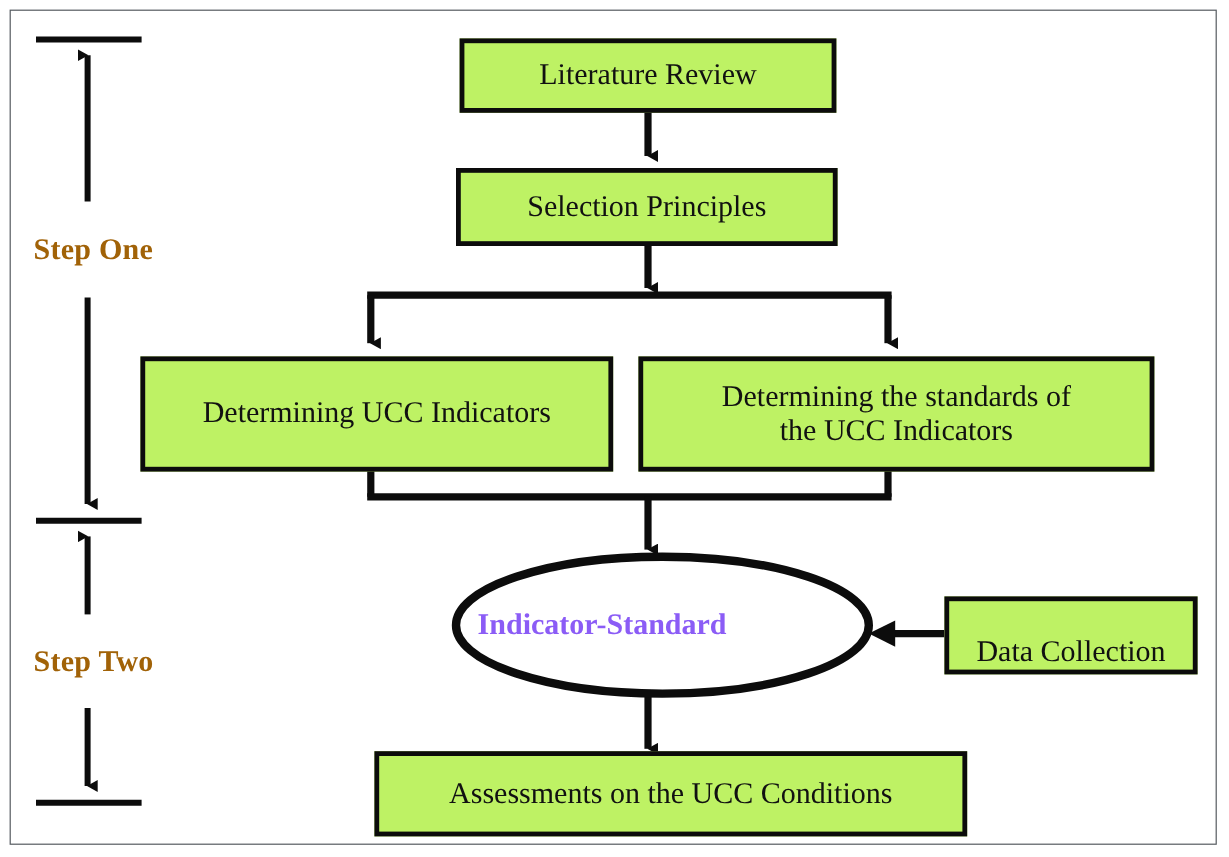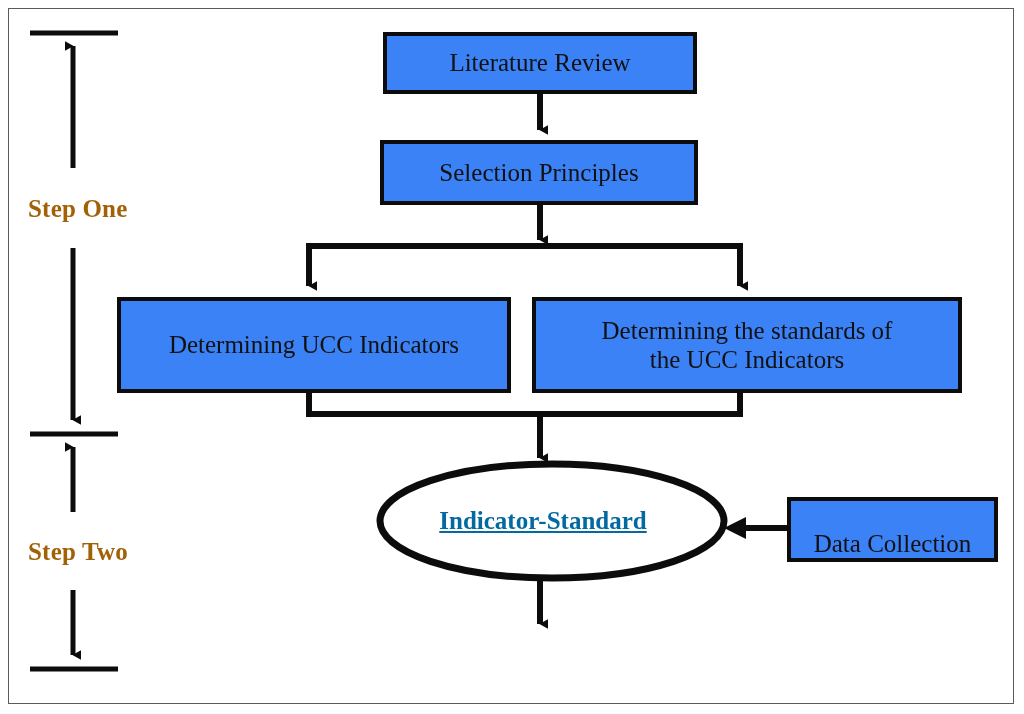--- a/index.html
+++ b/index.html
@@ -30,21 +30,21 @@
   .svg-layer {
     position: absolute;
     left: 0;
     top: 0;
     width: 1024px;
     height: 714px;
   }
   .node {
     position: absolute;
     box-sizing: border-box;
-    background: #3b82f6;
+    background: #bef264;
     border: 4px solid #0c0c0c;
     display: flex;
     align-items: center;
     justify-content: center;
     text-align: center;
     color: #111111;
     line-height: 1.18;
   }
   .node .label {
     display: block;
@@ -54,27 +54,26 @@
     position: absolute;
     font-weight: bold;
     color: #a16207;
     white-space: nowrap;
     letter-spacing: 0.2px;
   }
   .ellipse-node {
     position: absolute;
     display: flex;
     align-items: center;
-    justify-content: center;
+    justify-content: flex-start;
     text-align: center;
     font-weight: bold;
-    color: #0369a1;
+    color: #8b5cf6;
     line-height: 1.22;
     pointer-events: auto;
-    text-decoration: underline;
   }
 </style>
 </head>
 <body>
 
 <div id="canvas">
   <div id="frame"></div>
 
   <svg class="svg-layer" viewBox="0 0 1024 714" xmlns="http://www.w3.org/2000/svg">
     <defs>
@@ -156,19 +155,22 @@
     <span class="label">
       <span>Determining the standards of</span><br>
       <span>the UCC Indicators</span>
     </span>
   </div>
 
   <div class="node" style="left:787px; top:497px; width:211px; height:65px; font-size:25px;align-items:flex-end;">
     <span class="label">Data Collection</span>
   </div>
 
+  <div class="node" style="left:312px; top:626px; width:494px; height:71px; font-size:25px;">
+    <span class="label">Assessments on the UCC Conditions</span>
+  </div>
 
   <div class="ellipse-node" style="left:398px; top:478px; width:290px; height:86px; font-size:25px;">
     <span>
       <span>Indicator-Standard</span><br>
     </span>
   </div>
 </div>
 
 </body></html>

